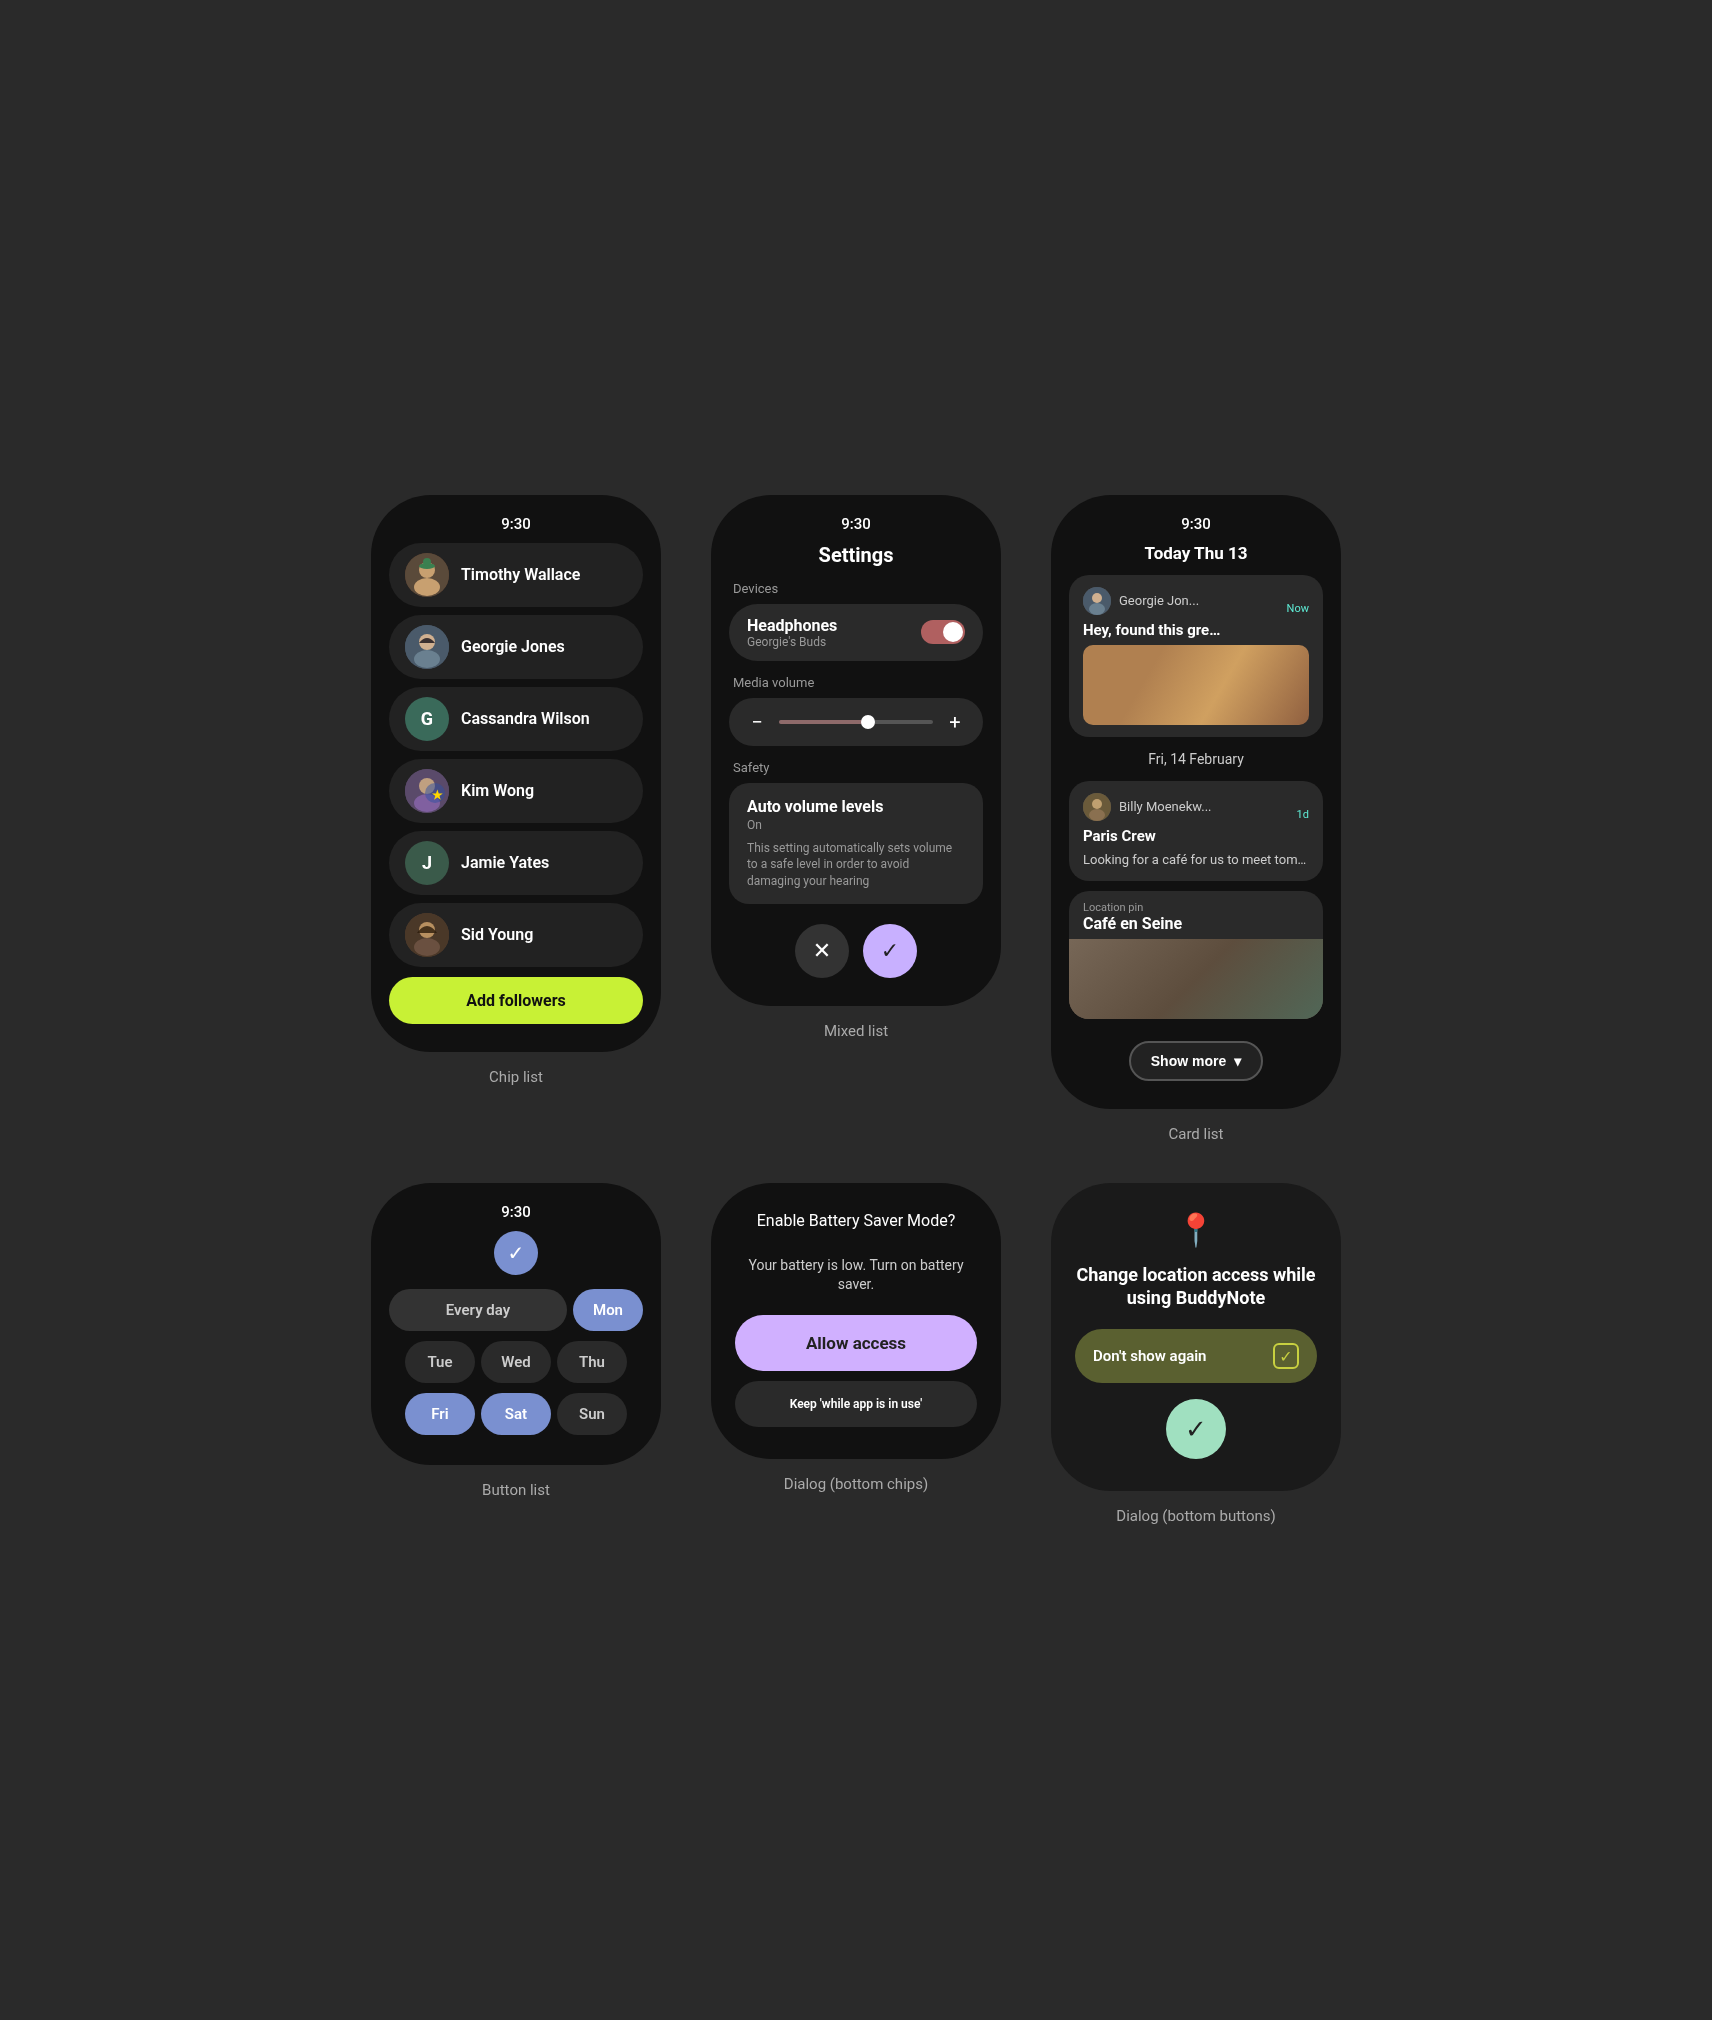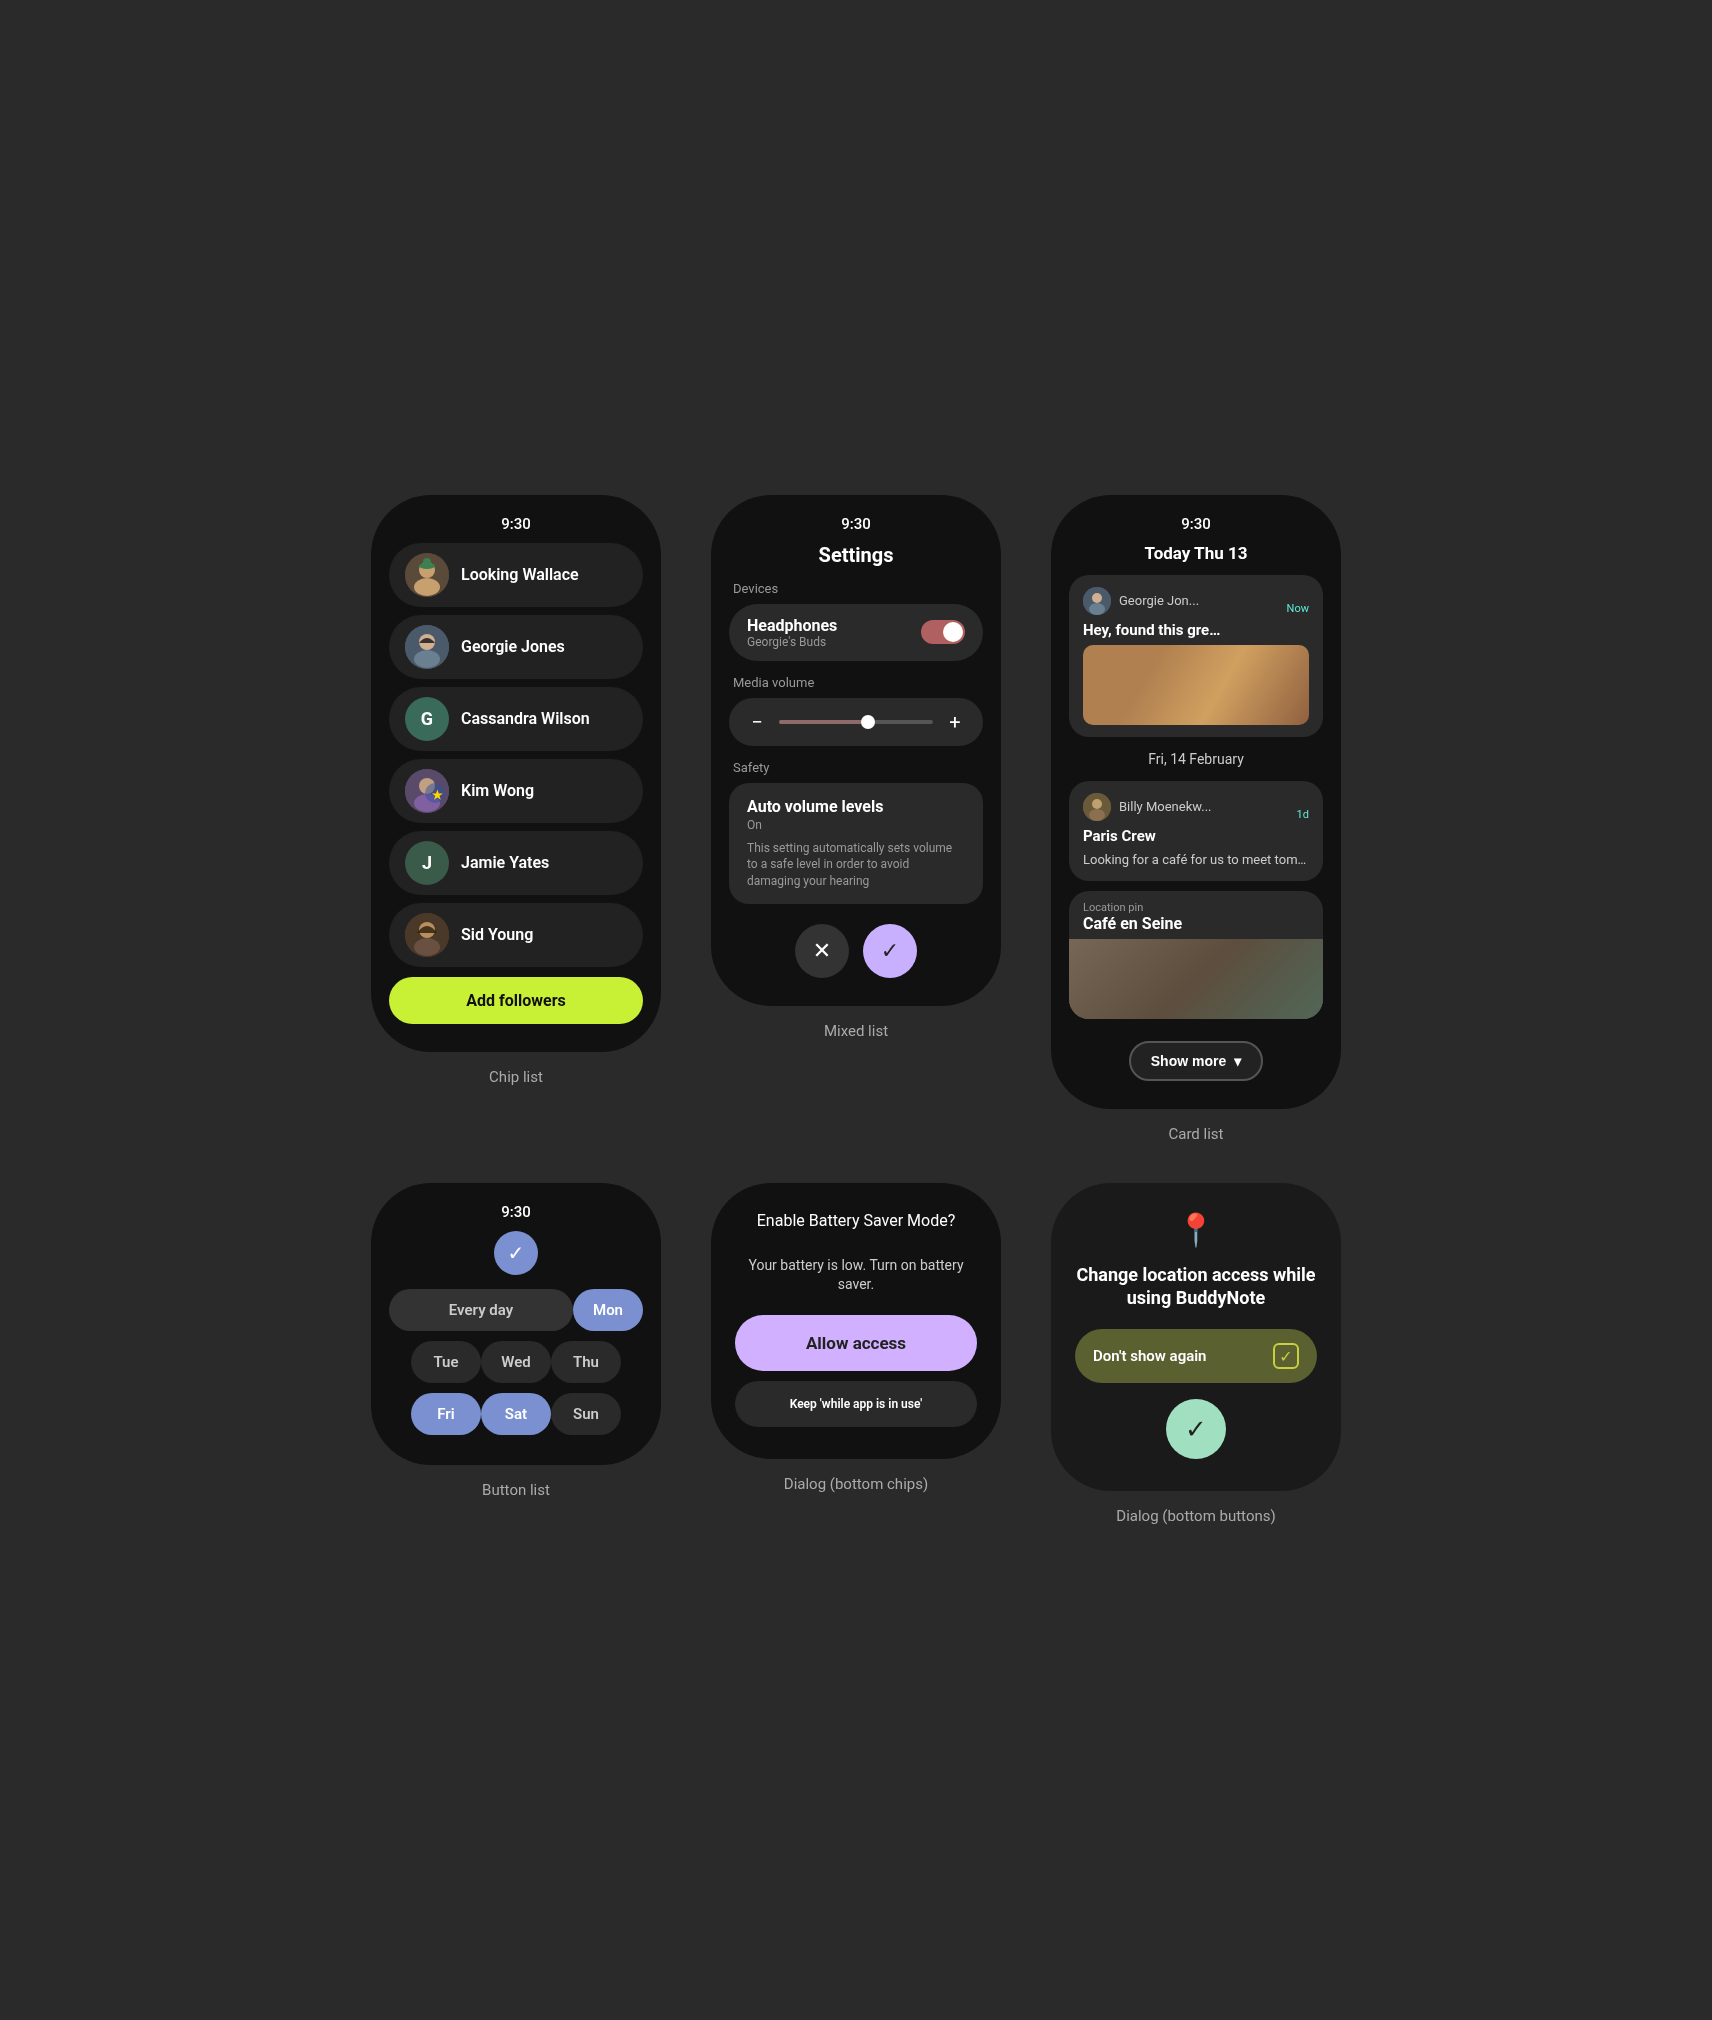--- a/index.html
+++ b/index.html
@@ -216,21 +216,21 @@
       margin: 6px auto 0;
     }
     
     .button-list-device { padding-bottom: 30px; }
     .btn-list-check {
       width: 44px; height: 44px; border-radius: 50%; background: #7a90d0;
       display: flex; align-items: center; justify-content: center;
       color: #fff; font-size: 20px; margin-bottom: 14px; cursor: pointer;
     }
     .day-buttons { display: flex; flex-direction: column; gap: 10px; width: 100%; }
-    .day-row { display: flex; gap: 0; justify-content: center; }
+    .day-row { display: flex; gap: 6px; justify-content: center; }
     .day-btn {
       border-radius: 50px; padding: 12px 16px; font-size: 15px; font-weight: 600;
       cursor: pointer; min-width: 70px; text-align: center;
     }
     .day-btn.active { background: #7a90d0; color: #fff; }
     .day-btn.inactive { background: #2a2a2a; color: #ccc; }
     .day-btn.full-row { flex: 1; }
     
     .dialog-device {
       background: #111; border-radius: 60px;
@@ -299,21 +299,21 @@
           <div class="avatar-circle" style="background: #5a3a2a; width:44px; height:44px; font-size:13px;">
             <svg width="44" height="44" viewBox="0 0 44 44">
               <circle cx="22" cy="22" r="22" fill="#5a4a3a"></circle>
               <circle cx="22" cy="17" r="8" fill="#c8a070"></circle>
               <ellipse cx="22" cy="34" rx="13" ry="9" fill="#c8a070"></ellipse>
 
               <rect x="14" y="10" width="16" height="6" rx="8" fill="#3a8050"></rect>
               <rect x="18" y="5" width="8" height="8" rx="4" fill="#3a8050"></rect>
             </svg>
           </div>
-          <span class="chip-name">Looking Wallace</span>
+          <span class="chip-name">Timothy Wallace</span>
         </div>
 
         <div class="chip-item">
           <div class="avatar-circle" style="background: #4a5a6a; width:44px; height:44px;">
             <svg width="44" height="44" viewBox="0 0 44 44">
               <circle cx="22" cy="22" r="22" fill="#4a5a6a"></circle>
               <circle cx="22" cy="17" r="8" fill="#d0b090"></circle>
               <ellipse cx="22" cy="34" rx="13" ry="9" fill="#6a8090"></ellipse>
               <path d="M14 18 Q22 8 30 18" fill="#3a3030"></path>
             </svg>

